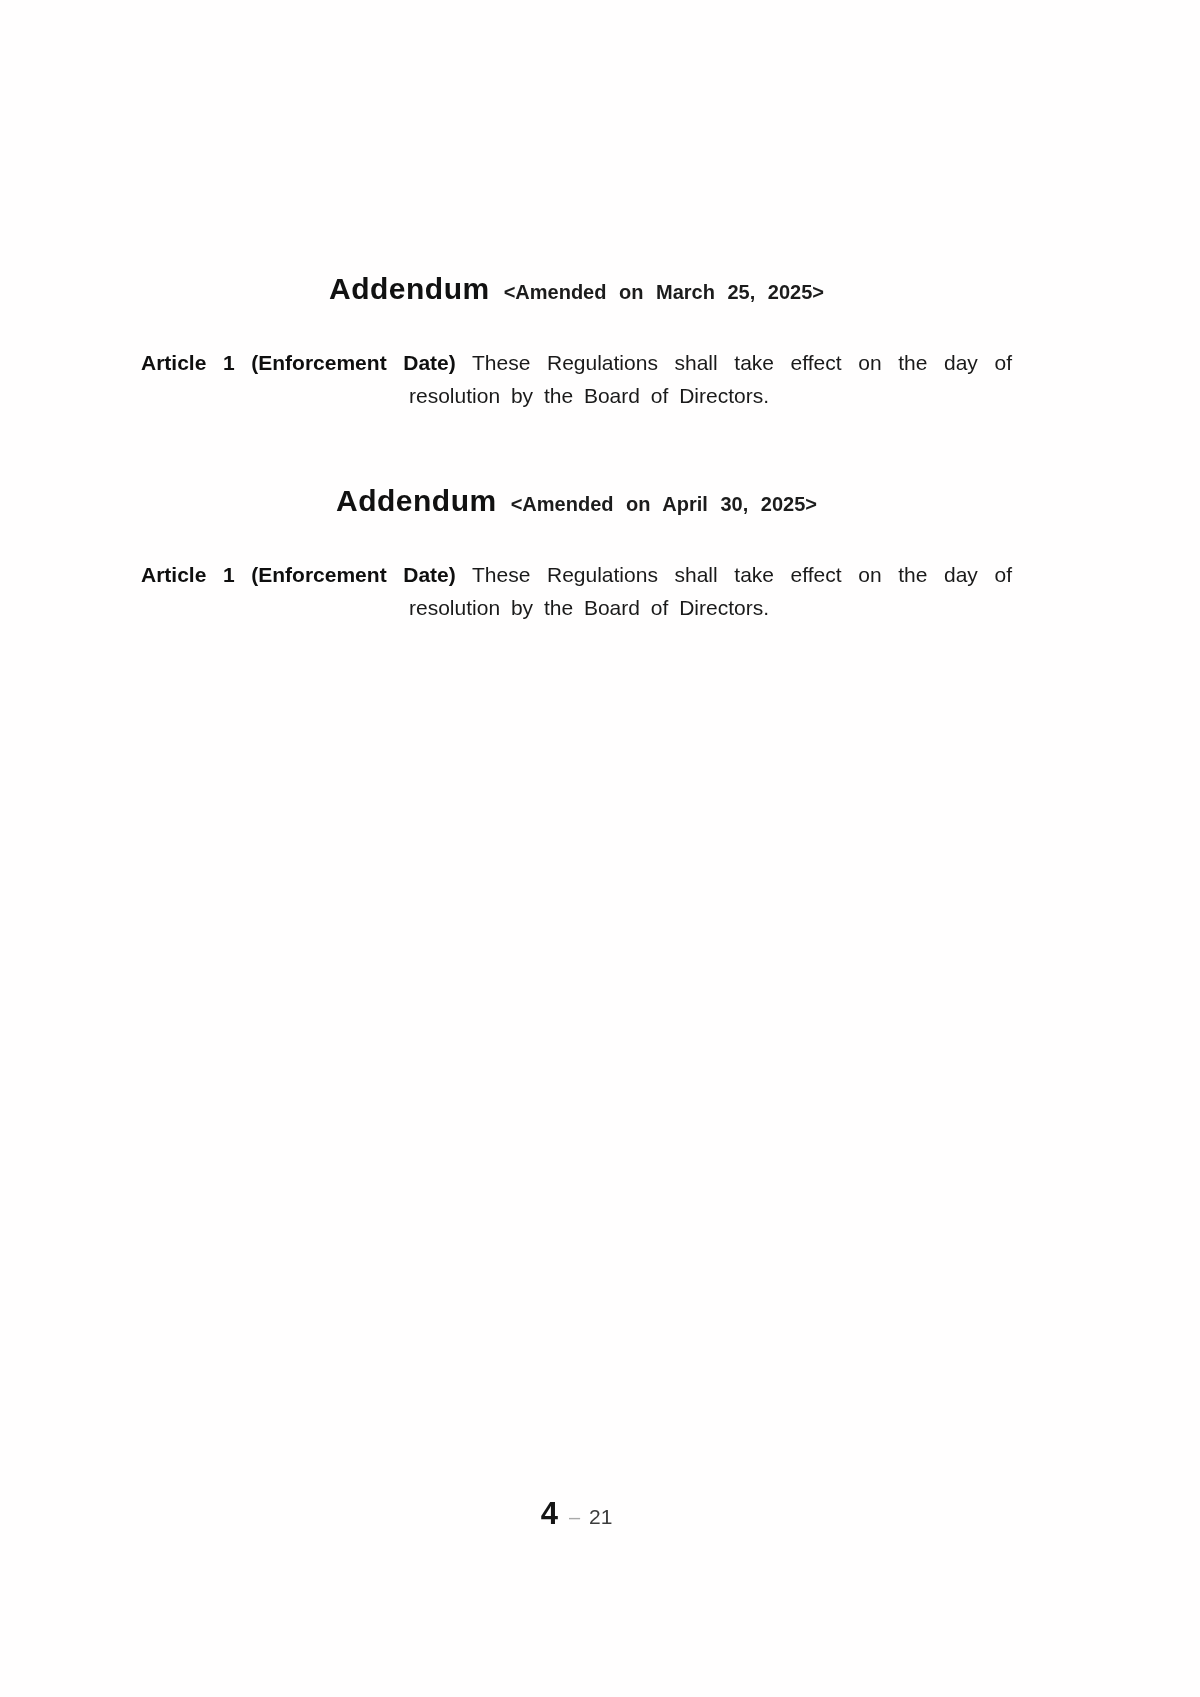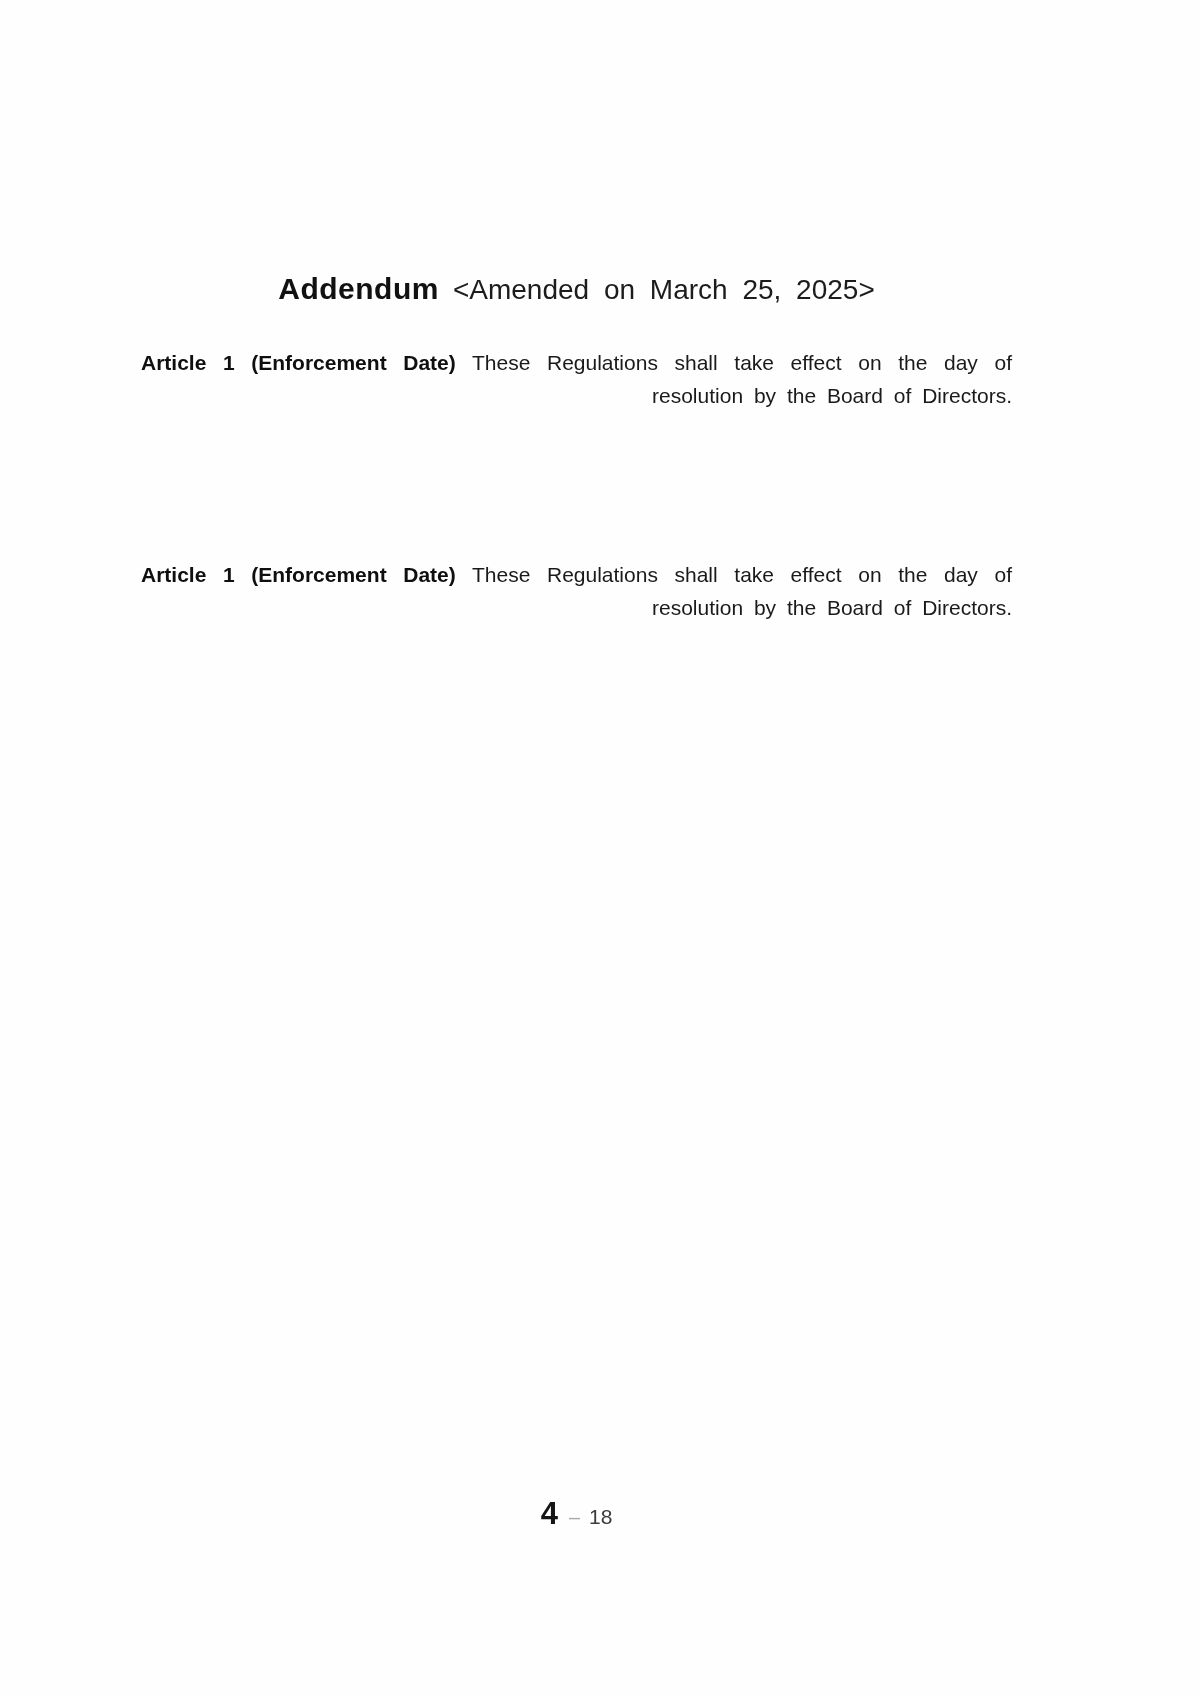--- a/index.html
+++ b/index.html
@@ -27,39 +27,39 @@
     white-space: nowrap;
   }
   .addendum-title {
     font-size: 30px;
     font-weight: bold;
     color: #111111;
     letter-spacing: 0.5px;
     text-align: right;
   }
   .addendum-amendment {
-    font-size: 28px;
-    font-weight: normal;
+    font-size: 20px;
+    font-weight: bold;
     color: #1c1c1c;
     margin-left: 14px;
     word-spacing: 7px;
   }
   .article-paragraph {
     font-size: 21px;
     line-height: 33px;
     color: #1a1a1a;
   }
   .article-line-1 {
     text-align: justify;
     text-align-last: justify;
   }
   .article-line-2 {
     padding-left: 25px;
     word-spacing: 5px;
-    text-align: right;
+    text-align: center;
   }
   .article-label {
     font-weight: bold;
     color: #0f0f0f;
   }
   .page-footer {
     position: absolute;
     left: 141px;
     width: 871px;
     display: flex;
@@ -91,28 +91,31 @@
   </div>
 
   <div class="content-col article-paragraph" style="top: 346px;">
     <div class="article-line-1">
       <span class="article-label">Article 1 (Enforcement Date)</span>
       <span>These Regulations shall take effect on the day of</span>
     </div>
     <div class="article-line-2">resolution by the Board of Directors.</div>
   </div>
 
+  <div class="content-col addendum-heading" style="top: 484px;">
+    <span class="addendum-title">Addendum</span><span class="addendum-amendment">&lt;Amended on April 30, 2025&gt;</span>
+  </div>
 
   <div class="content-col article-paragraph" style="top: 558px;">
     <div class="article-line-1">
       <span class="article-label">Article 1 (Enforcement Date)</span>
       <span>These Regulations shall take effect on the day of</span>
     </div>
     <div class="article-line-2">resolution by the Board of Directors.</div>
   </div>
 
   <div class="page-footer" style="top: 1496px;">
     <span class="footer-page-number">4</span>
     <span class="footer-separator">–</span>
-    <span class="footer-total">18</span>
+    <span class="footer-total">21</span>
   </div>
 
 </div>
 
 </body></html>

